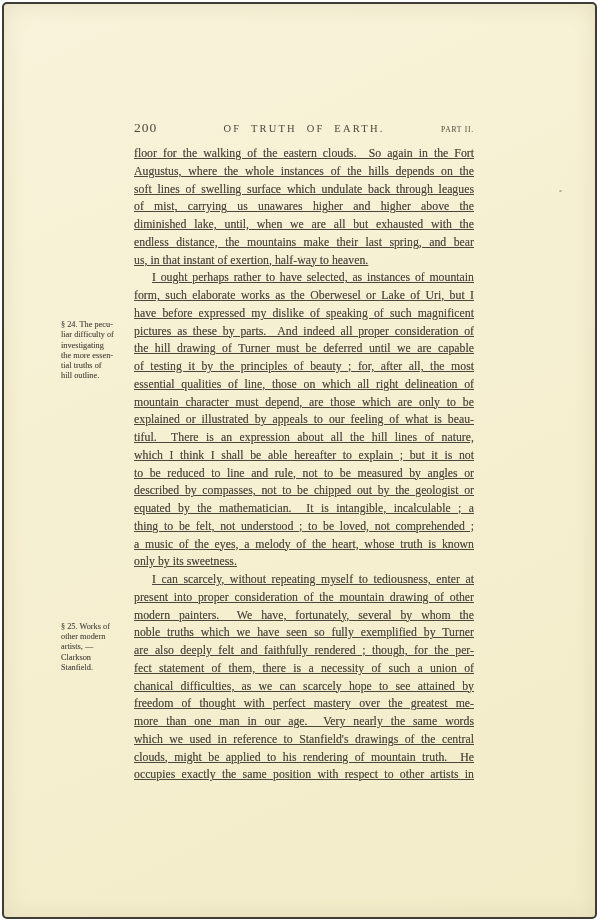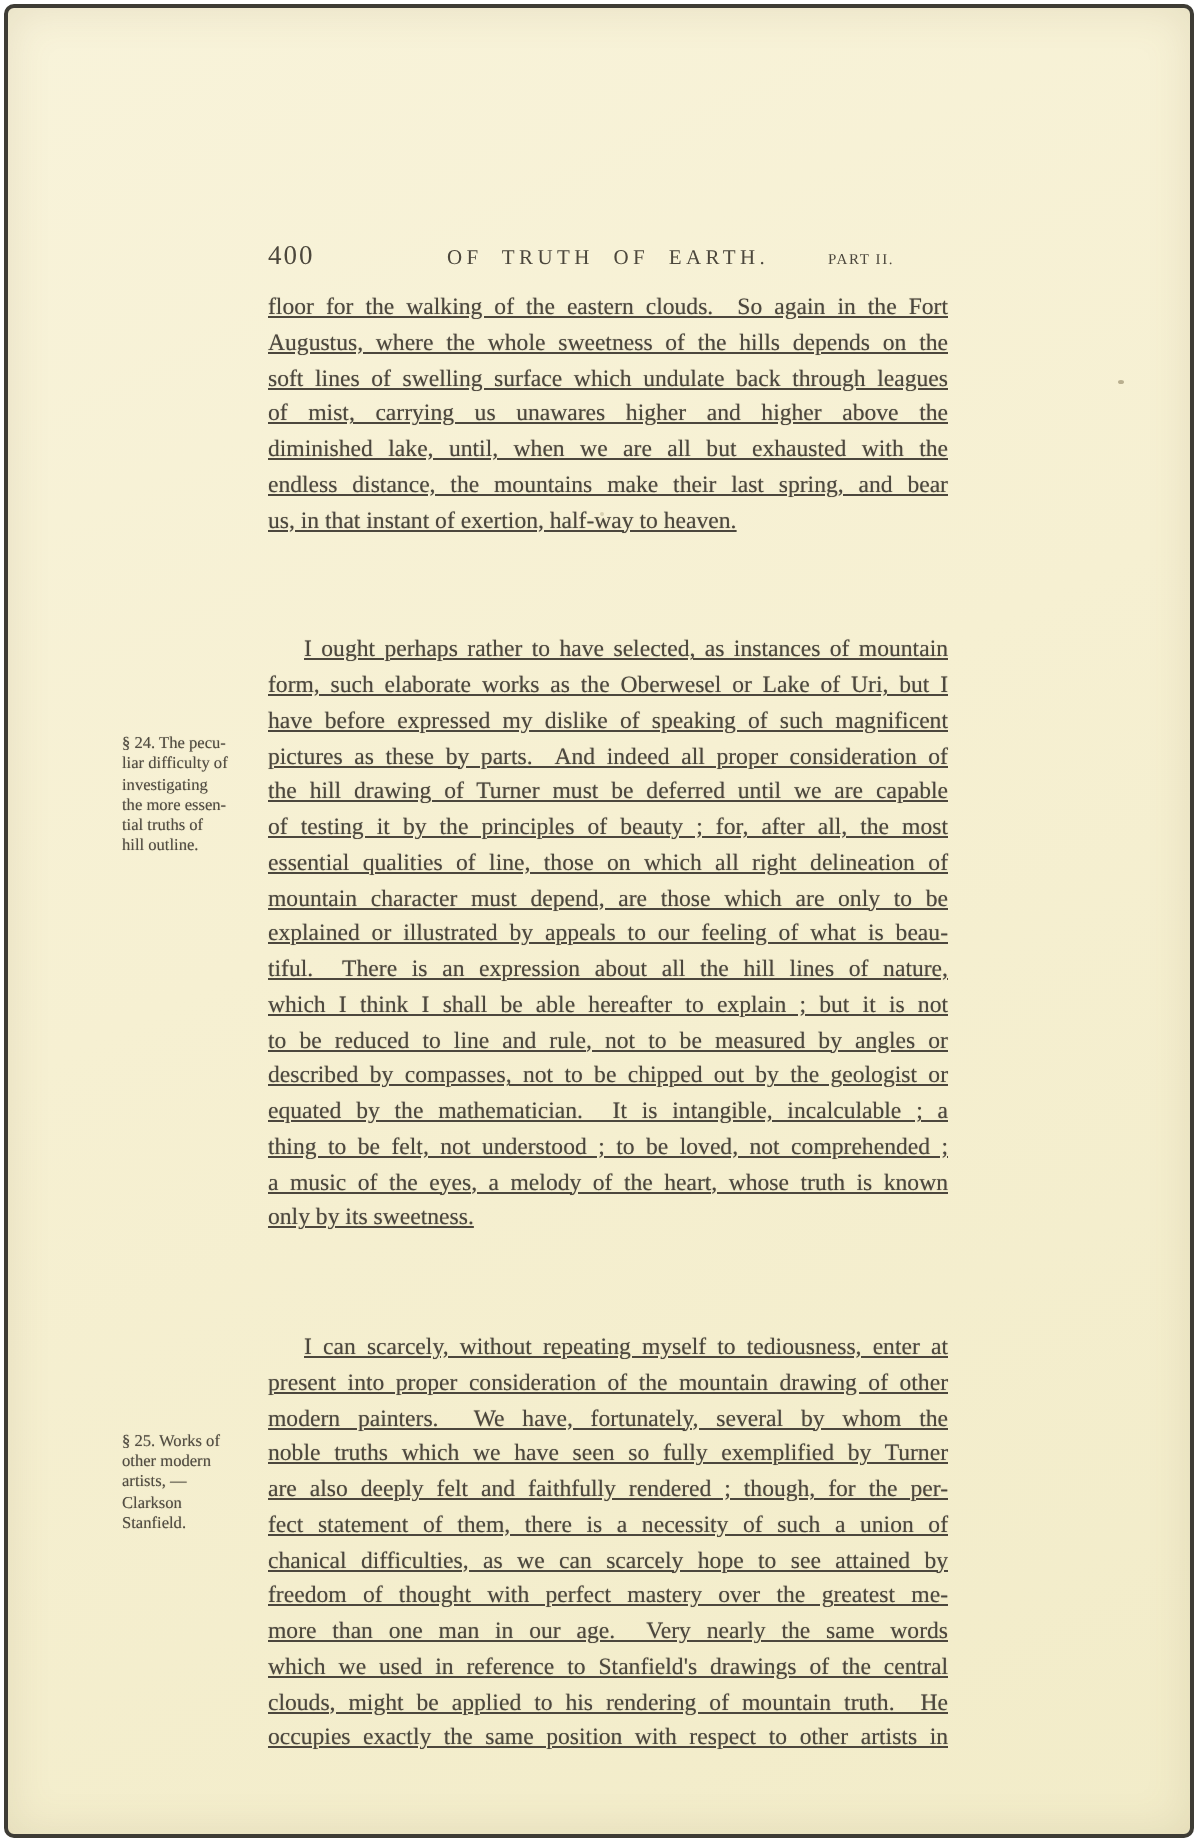--- a/index.html
+++ b/index.html
@@ -25,66 +25,66 @@
     color: #4c473c;
   }
   .pagenum {
     font-size: 13.5px; letter-spacing: 1px; width: 60px;
   }
   .running-title {
     flex: 1; text-align: center;
     font-size: 10.5px; letter-spacing: 2.2px; word-spacing: 5px;
   }
   .part-label {
-    width: 60px; 
+    width: 60px; text-align: right;
     font-size: 7.5px; letter-spacing: 0.8px;
   }
   .body-region {
     position: absolute;
     top: 141px; left: 130px; width: 340px;
     color: #4c473d;
   }
   .para { position: relative; text-decoration: underline; }
   .line {
     font-size: 11.8px;
     line-height: 17.75px;
     text-align: justify;
     text-align-last: justify;
     white-space: pre-wrap;
     text-shadow: 0 0 0.5px rgba(76,71,61,0.55);
   }
-  .line.indent { text-indent: 18px; margin-top: 47px; }
+  .line.indent { text-indent: 18px; }
   .line.endline { text-align-last: left; }
   .margin-note {
     position: absolute;
     left: -73px; top: 4px; width: 68px;
     font-size: 8.3px; line-height: 10.2px;
     color: #524d42;
     text-shadow: 0 0 0.4px rgba(76,71,61,0.5);
     margin-top: 47px;
   }
   .speck {
     position: absolute; border-radius: 50%;
     background: rgba(110,95,60,0.45);
   }
 </style>
 </head>
 <body>
 
 <div class="page">
   <div class="header">
-    <span class="pagenum">400</span>
+    <span class="pagenum">200</span>
     <span class="running-title">OF TRUTH OF EARTH.</span>
     <span class="part-label">PART II.</span>
   </div>
 
   <div class="body-region" id="body-region">
       <div class="para">
         <div class="line">floor for the walking of the eastern clouds.  So again in the Fort</div>
-        <div class="line">Augustus, where the whole sweetness of the hills depends on the</div>
+        <div class="line">Augustus, where the whole instances of the hills depends on the</div>
         <div class="line">soft lines of swelling surface which undulate back through leagues</div>
         <div class="line">of mist, carrying us unawares higher and higher above the</div>
         <div class="line">diminished lake, until, when we are all but exhausted with the</div>
         <div class="line">endless distance, the mountains make their last spring, and bear</div>
         <div class="line endline">us, in that instant of exertion, half-way to heaven.</div>
       </div>
       <div class="para">
         <div class="margin-note">
           <div>§ 24. The pecu-</div>
           <div>liar difficulty of</div>

